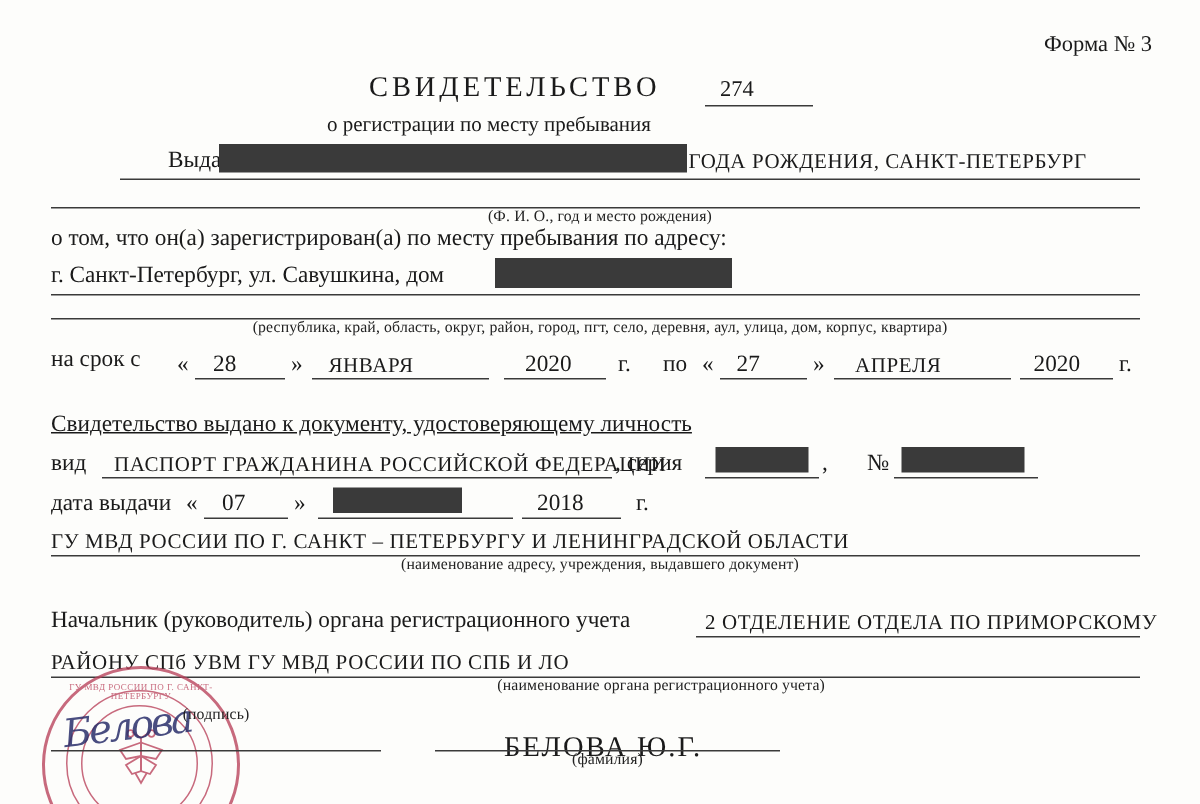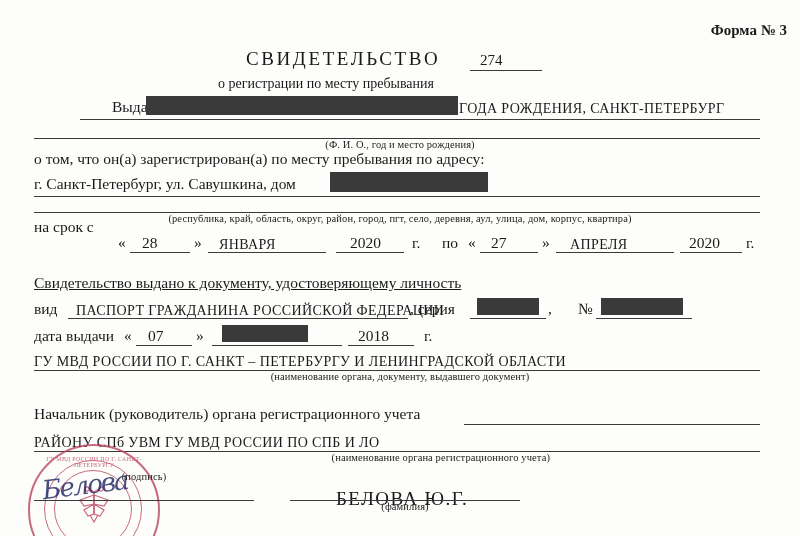--- a/index.html
+++ b/index.html
@@ -39,23 +39,22 @@
     letter-spacing: 0.1px;
   }
   .txt {
     position: absolute;
     white-space: nowrap;
   }
 
   
   .form-no {
     font-size: 15px;
-    right: 13px;
+    right: 32px;
     top: 22px;
-    font-weight: bold;
   }
   .title-main {
     font-size: 19px;
     letter-spacing: 2.6px;
     font-weight: 400;
   }
   .title-sub {
     font-size: 14px;
   }
   .num-274 {
@@ -154,21 +153,21 @@
 
   <div class="txt body-txt" style="left:34px; top:175px;">г. Санкт-Петербург, ул. Савушкина, дом</div>
 
   <div class="txt body-txt" style="left:34px; top:150px;">о том, что он(а) зарегистрирован(а) по месту пребывания по адресу:</div>
   <div class="redact" style="left:330px; top:172px; width:158px; height:20px;"></div>
   <div class="line" style="left:34px; top:196px; width:726px;"></div>
 
   <div class="line" style="left:34px; top:212px; width:726px;"></div>
   <div class="caption" style="left:160px; top:213px; width:480px;">(республика, край, область, округ, район, город, пгт, село, деревня, аул, улица, дом, корпус, квартира)</div>
 
-  <div class="txt body-txt" style="left:34px; top:218px;">на срок с</div>
+  <div class="txt body-txt" style="left:34px; top:231px;">на срок с</div>
   <div class="txt quote" style="left:118px; top:234px;">«</div>
   <div class="txt body-txt" style="left:142px; top:234px;">28</div>
   <div class="line" style="left:130px; top:252px; width:60px;"></div>
   <div class="txt quote" style="left:194px; top:234px;">»</div>
   <div class="txt small-caps-txt" style="left:219px; top:237px;">ЯНВАРЯ</div>
   <div class="line" style="left:208px; top:252px; width:118px;"></div>
   <div class="txt body-txt" style="left:350px; top:234px;">2020</div>
   <div class="line" style="left:336px; top:252px; width:68px;"></div>
   <div class="txt body-txt" style="left:412px; top:234px;">г.</div>
 
@@ -202,23 +201,24 @@
   <div class="line" style="left:136px; top:345px; width:56px;"></div>
   <div class="txt quote" style="left:196px; top:327px;">»</div>
   <div class="redact" style="left:222px; top:325px; width:86px; height:17px;"></div>
   <div class="line" style="left:212px; top:345px; width:130px;"></div>
   <div class="txt body-txt" style="left:358px; top:327px;">2018</div>
   <div class="line" style="left:348px; top:345px; width:66px;"></div>
   <div class="txt body-txt" style="left:424px; top:327px;">г.</div>
 
   <div class="txt small-caps-txt" style="left:34px; top:354px;">ГУ  МВД  РОССИИ  ПО  Г. САНКТ – ПЕТЕРБУРГУ  И  ЛЕНИНГРАДСКОЙ ОБЛАСТИ</div>
   <div class="line" style="left:34px; top:370px; width:726px;"></div>
-  <div class="caption" style="left:240px; top:371px; width:320px;">(наименование органа, документу, выдавшего документ)</div>
+  <div class="caption" style="left:240px; top:371px; width:320px;">(наименование адресу, учреждения, выдавшего документ)</div>
 
   <div class="txt body-txt" style="left:34px; top:405px;">Начальник (руководитель) органа регистрационного учета</div>
+  <div class="txt small-caps-txt" style="left:470px; top:408px;">2 ОТДЕЛЕНИЕ ОТДЕЛА  ПО ПРИМОРСКОМУ</div>
   <div class="line" style="left:464px; top:424px; width:296px;"></div>
 
   <div class="txt small-caps-txt" style="left:34px; top:435px;">РАЙОНУ СПб УВМ  ГУ  МВД РОССИИ  ПО СПБ  И  ЛО</div>
   <div class="line" style="left:34px; top:451px; width:726px;"></div>
   <div class="caption" style="left:250px; top:452px; width:300px;text-align:right;">(наименование органа регистрационного учета)</div>
 
   <div class="stamp">
     <div class="stamp-inner"></div>
     <div class="stamp-inner2"></div>
     <div class="stamp-txt-top">ГУ МВД РОССИИ ПО Г. САНКТ-ПЕТЕРБУРГУ</div>

